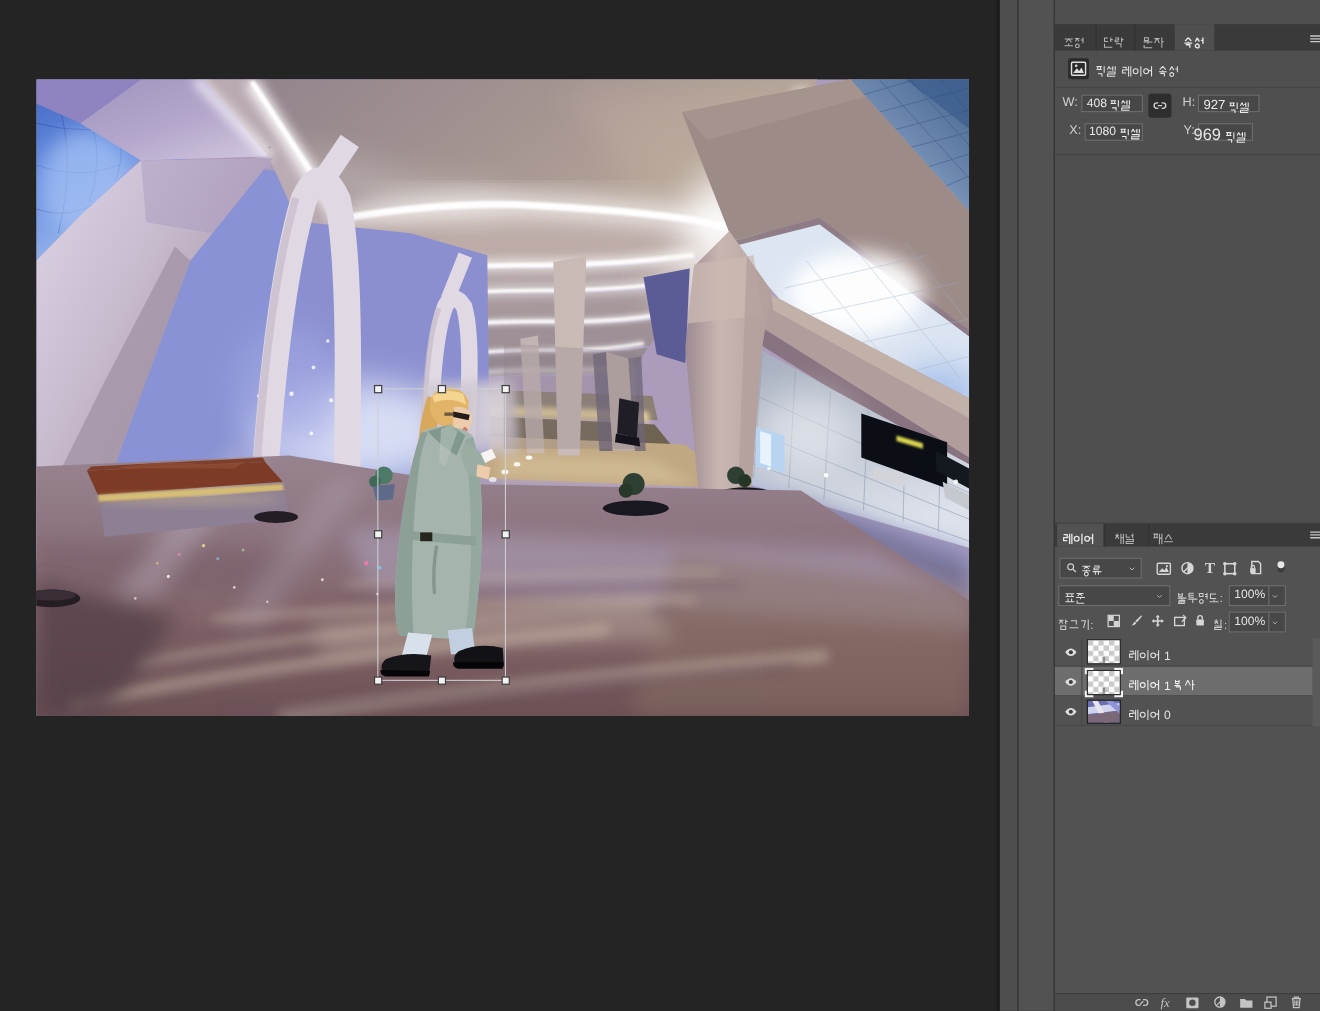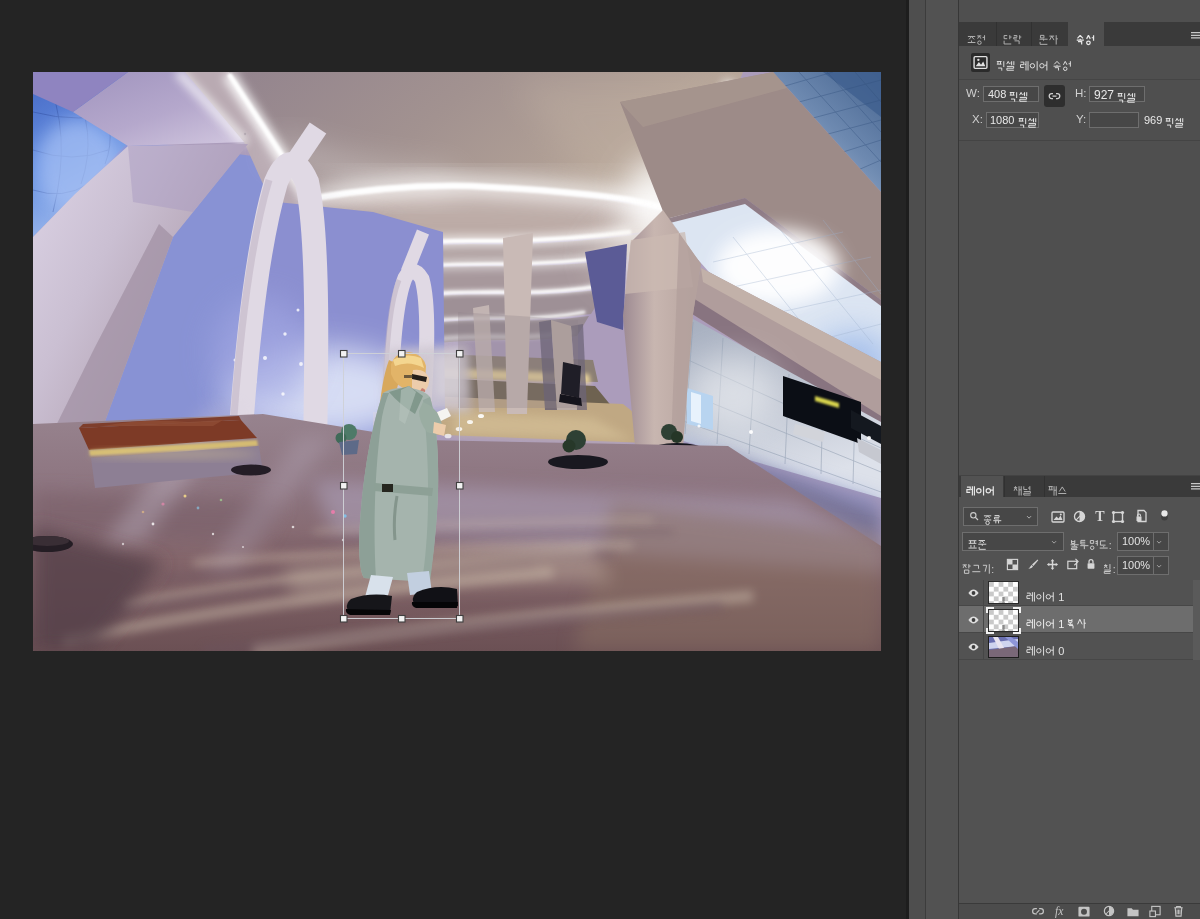--- a/index.html
+++ b/index.html
@@ -63,21 +63,21 @@
         <path d="M2.6,1 L1,4 M2.6,1 L4.2,4 M6.4,0.8 V5.2 M8.8,0.8 V5.2 M5,2.8 H6.4 M1.2,6.5 H8.6 V8.5 H1.2 V10.7 H8.8" transform="translate(10.60,0.5)" fill="none" stroke="#ececec" stroke-width="1.05"></path>
       </svg></span></div>
 <div class="ab" style="left:972px;top:113px;color:#cfcfcf;font-size:11.5px">X:</div>
 <div style="position:absolute;left:986.0px;top:112.0px;width:53.0px;height:16.0px;background:#474747;border:1px solid #6e6e6e"></div>
 <div class="ab" style="left:990px;top:114px;font-size:11px;color:#e8e8e8">1080 <span style="display:inline-block;vertical-align:-2px"><svg width="19.4" height="11.9" viewBox="0 0 21.20 13" style="vertical-align:middle">
         <path d="M0.8,1.2 H6 M2,1.2 V4 M4.8,1.2 V4 M0.8,4 H6 M8.4,0.8 V7.2 M2.2,8.3 H6.2 V11.2" transform="translate(0.00,0.5)" fill="none" stroke="#ececec" stroke-width="1.05"></path>
         <path d="M2.6,1 L1,4 M2.6,1 L4.2,4 M6.4,0.8 V5.2 M8.8,0.8 V5.2 M5,2.8 H6.4 M1.2,6.5 H8.6 V8.5 H1.2 V10.7 H8.8" transform="translate(10.60,0.5)" fill="none" stroke="#ececec" stroke-width="1.05"></path>
       </svg></span></div>
 <div class="ab" style="left:1076px;top:113px;color:#cfcfcf;font-size:11.5px">Y:</div>
 <div style="position:absolute;left:1089.0px;top:112.0px;width:50.0px;height:16.0px;background:#474747;border:1px solid #6e6e6e"></div>
-<div class="ab" style="left:1144px;top:114px;font-size:11px;color:#e8e8e8">969 <span style="display:inline-block;vertical-align:-2px"><svg width="19.4" height="11.9" viewBox="0 0 21.20 13" style="vertical-align:middle">
+<div class="ab" style="left:1085px;top:114px;font-size:15px;color:#e8e8e8">969 <span style="display:inline-block;vertical-align:-2px"><svg width="19.4" height="11.9" viewBox="0 0 21.20 13" style="vertical-align:middle">
         <path d="M0.8,1.2 H6 M2,1.2 V4 M4.8,1.2 V4 M0.8,4 H6 M8.4,0.8 V7.2 M2.2,8.3 H6.2 V11.2" transform="translate(0.00,0.5)" fill="none" stroke="#ececec" stroke-width="1.05"></path>
         <path d="M2.6,1 L1,4 M2.6,1 L4.2,4 M6.4,0.8 V5.2 M8.8,0.8 V5.2 M5,2.8 H6.4 M1.2,6.5 H8.6 V8.5 H1.2 V10.7 H8.8" transform="translate(10.60,0.5)" fill="none" stroke="#ececec" stroke-width="1.05"></path>
       </svg></span></div>
 <div style="position:absolute;left:959.0px;top:140.0px;width:241.0px;height:1.0px;background:#444444;"></div>
 <div style="position:absolute;left:959.0px;top:475.0px;width:241.0px;height:1.0px;background:#434343;"></div>
 <div style="position:absolute;left:959.0px;top:476.0px;width:241.0px;height:21.0px;background:#3a3a3a;"></div>
 <div style="position:absolute;left:1004.0px;top:476.0px;width:1.0px;height:21.0px;background:#313131;"></div>
 <div style="position:absolute;left:1044.0px;top:476.0px;width:1.0px;height:21.0px;background:#313131;"></div>
 <div style="position:absolute;left:961.0px;top:476.0px;width:42.0px;height:21.0px;background:#525252;"></div>
 <div class="ab" style="left:966px;top:481px"><svg width="29.1" height="11.9" viewBox="0 0 31.80 13" style="vertical-align:middle">

